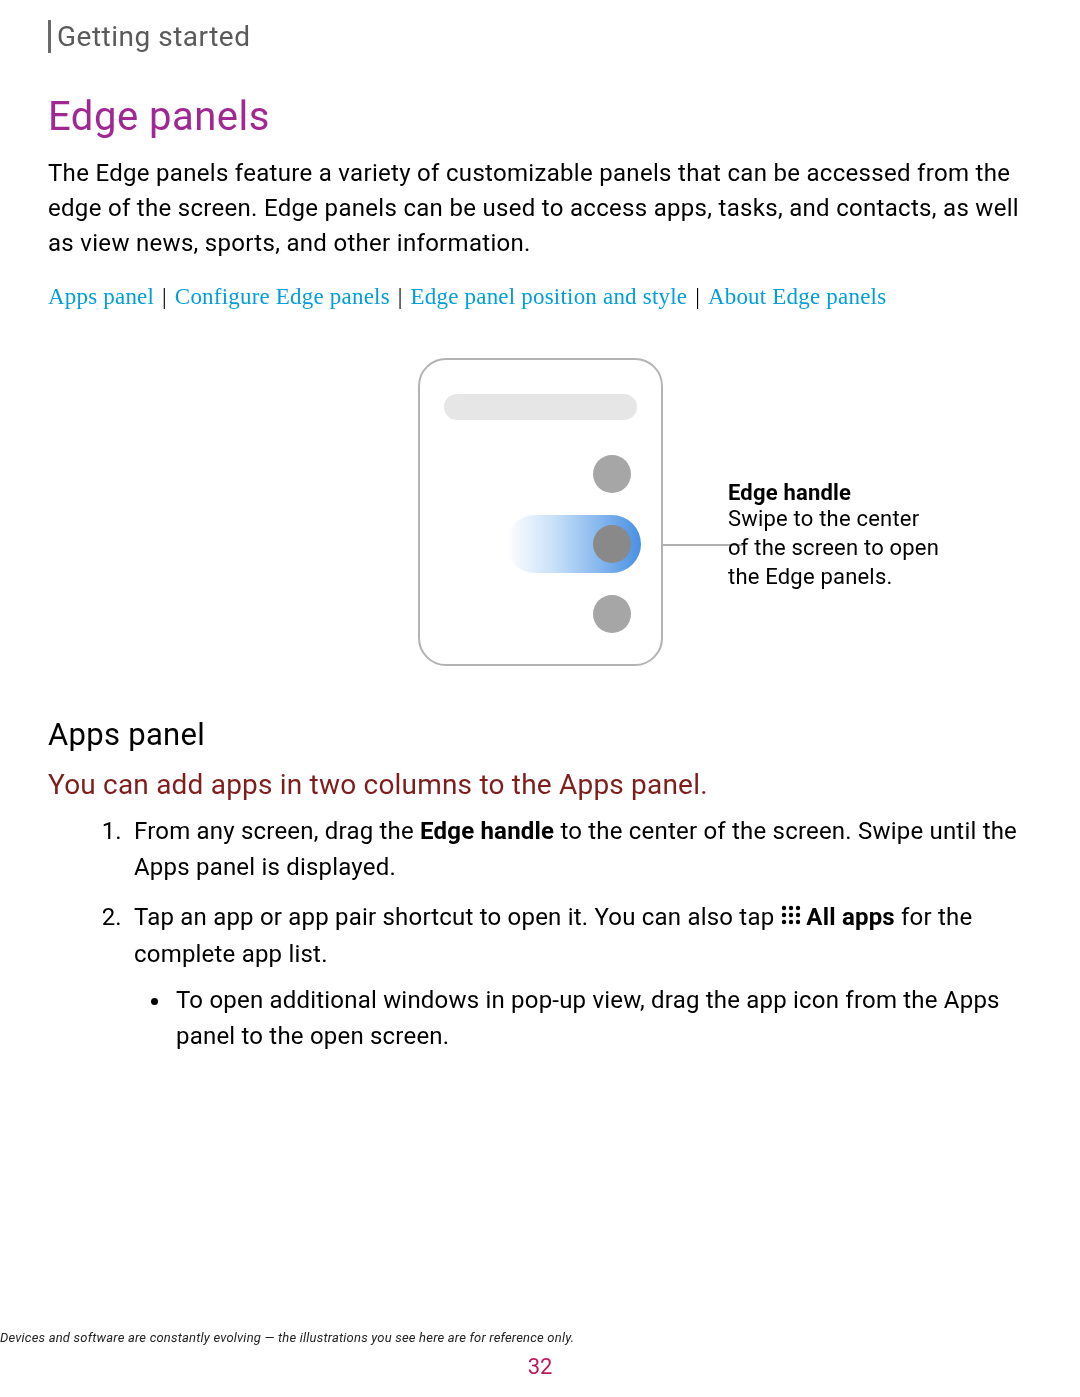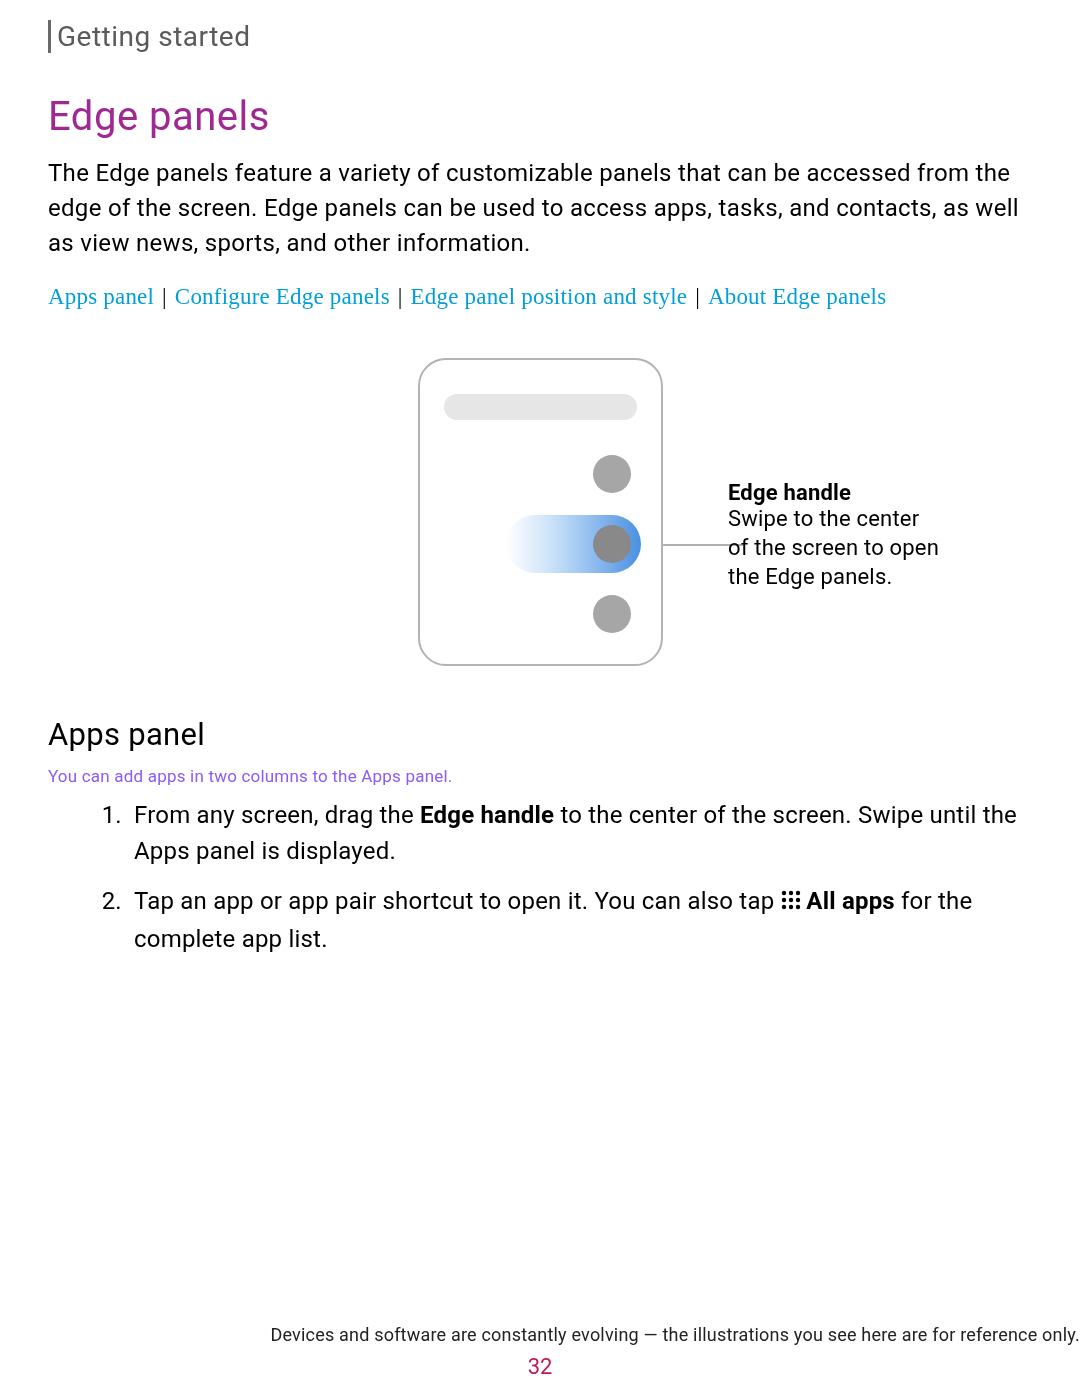--- a/index.html
+++ b/index.html
@@ -128,22 +128,22 @@
     }
     h2.sub-title {
       font-size: 31px;
       color: #000;
       font-weight: 400;
       margin-top: 50px;
       margin-bottom: 12px;
       letter-spacing: 0.3px;
     }
     p.sub-intro {
-      font-size: 17px;
-      color: #8b5cf6;
+      font-size: 28px;
+      color: #7f1d1d;
       line-height: 1.4;
       letter-spacing: 0.2px;
     }
     ol.steps {
       margin-top: 8px;
       padding-left: 80px;
       font-size: 24px;
       color: #000;
       line-height: 1.5;
       letter-spacing: 0.2px;
@@ -166,22 +166,23 @@
     .all-apps-icon {
       display: inline-block;
       vertical-align: middle;
       margin: 0 4px 0 6px;
     }
     .footer-note {
       position: absolute;
       bottom: 52px;
       left: 0;
       right: 0;
-      text-align: right;
-      font-size: 18px;
+      text-align: left;
+      font-size: 13px;
+      font-style: italic;
       color: #222;
       letter-spacing: 0.2px;
     }
     .page-number {
       position: absolute;
       bottom: 18px;
       left: 0;
       right: 0;
       text-align: center;
       font-size: 22px;
@@ -230,18 +231,21 @@
             <circle cx="4" cy="4" r="2.2" fill="#000"></circle>
             <circle cx="11" cy="4" r="2.2" fill="#000"></circle>
             <circle cx="18" cy="4" r="2.2" fill="#000"></circle>
             <circle cx="4" cy="11" r="2.2" fill="#000"></circle>
             <circle cx="11" cy="11" r="2.2" fill="#000"></circle>
             <circle cx="18" cy="11" r="2.2" fill="#000"></circle>
             <circle cx="4" cy="18" r="2.2" fill="#000"></circle>
             <circle cx="11" cy="18" r="2.2" fill="#000"></circle>
             <circle cx="18" cy="18" r="2.2" fill="#000"></circle>
           </svg></span><span class="bold">All apps</span><span> for the complete app list.</span>
+      <ul class="sub-bullets">
+        <li>To open additional windows in pop-up view, drag the app icon from the Apps panel to the open screen.</li>
+      </ul>
     </li>
   </ol>
 </div>
 
 <div class="footer-note">Devices and software are constantly evolving — the illustrations you see here are for reference only.</div>
 <div class="page-number">32</div>
 
 </body></html>

